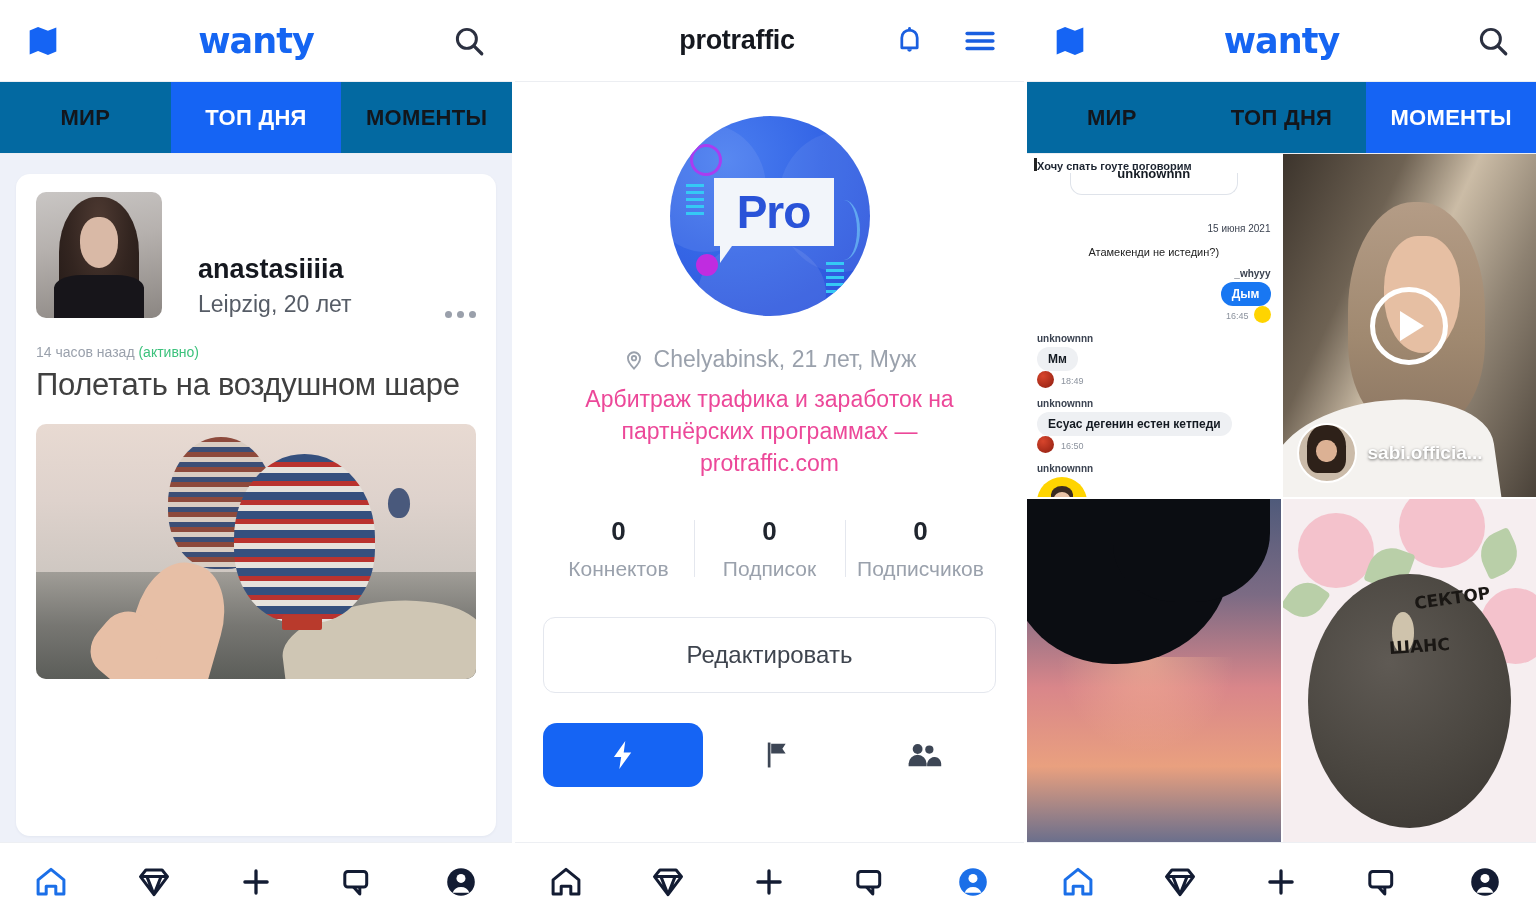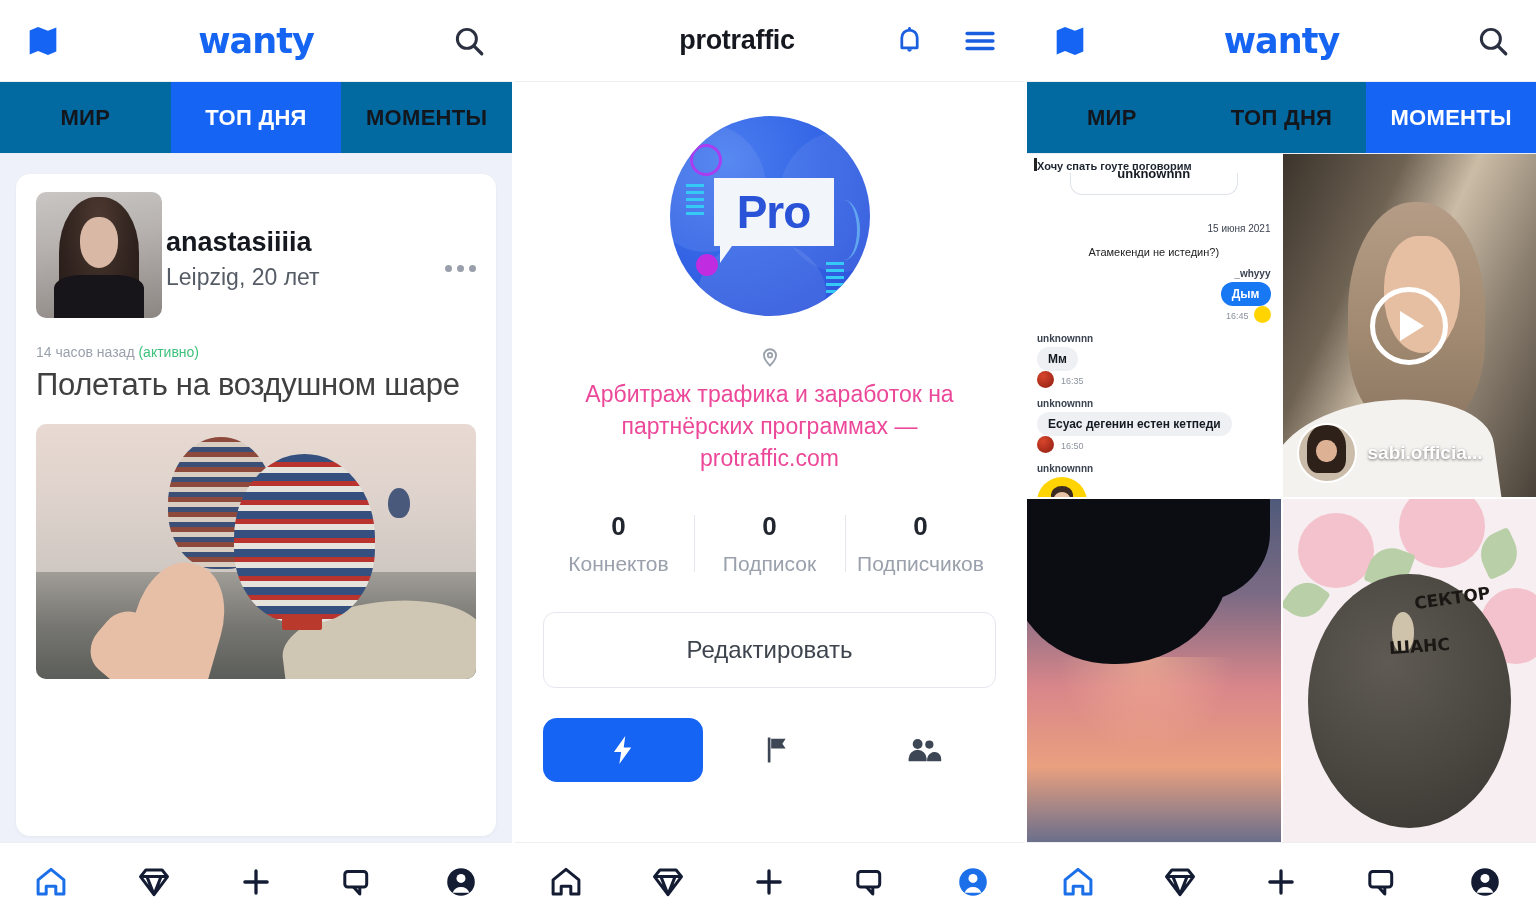--- a/index.html
+++ b/index.html
@@ -27,21 +27,21 @@
   .tabs { height:72px; flex:0 0 72px; display:flex; background:#0369a1;
           border-bottom:1px solid #eceef2; }
   .tab { flex:1; display:flex; align-items:center; justify-content:center;
          font-size:22px; font-weight:700; color:#13161c; letter-spacing:.3px; }
   .tab.active { background:#1564f4; color:#fff; }
 
   
   .feed { flex:1; background:#eef1f9; padding:20px 16px 6px 16px; overflow:hidden; }
   .card { background:#fff; border-radius:14px; padding:18px 20px 0 20px; height:100%;
           box-shadow:0 1px 3px rgba(25,40,80,.05); }
-  .card-head { display:flex; align-items:center; gap:4px; }
+  .card-head { display:flex; align-items:flex-end; gap:36px; }
   .avatar-sq { width:126px; height:126px; border-radius:10px; overflow:hidden; flex:0 0 126px;
                background:linear-gradient(170deg,#c9c6c4 0%,#b6b1ae 40%,#8b8682 100%); position:relative; }
   .avatar-sq .hair { position:absolute; left:18%; top:4%; width:64%; height:96%;
         background:radial-gradient(ellipse at 50% 22%, #4e3a32 0%, #332520 55%, #241a17 100%);
         border-radius:46% 46% 30% 30%; }
   .avatar-sq .face { position:absolute; left:35%; top:20%; width:30%; height:40%;
         background:#d9b9a6; border-radius:46% 46% 50% 50%; }
   .avatar-sq .torso { position:absolute; left:14%; bottom:0; width:72%; height:34%;
         background:#17151a; border-radius:30% 30% 0 0; }
   .u-meta { padding-top:8px; flex:1; }
@@ -331,20 +331,21 @@
         <div class="pro-txt">Pro</div>
       </div>
 
       <div class="loc-row">
         <span>
           <svg width="22" height="22" viewBox="0 0 24 24">
               <path fill="none" stroke="#9aa1ac" stroke-width="2" d="M12 21.5s6.6-7 6.6-11.4a6.6 6.6 0 1 0-13.2 0C5.4 14.5 12 21.5 12 21.5z"></path>
               <circle cx="12" cy="10" r="2.4" fill="none" stroke="#9aa1ac" stroke-width="2"></circle>
             </svg>
         </span>
+        <span>Chelyabinsk, 21 лет, Муж</span>
       </div>
 
       <div class="bio">Арбитраж трафика и заработок на партнёрских программах — protraffic.com</div>
 
       <div class="stats">
         <div class="stat">
           <div class="n">0</div>
           <div class="l">Коннектов</div>
         </div>
         <div class="stat">
@@ -460,21 +461,21 @@
             <span class="time">16:45</span>
             <span class="mini-av y"></span>
           </div>
         </div>
 
         <div class="msg-row">
           <div class="msg-lbl">unknownnn</div>
           <span class="bub them">Мм</span>
           <div class="left-av">
             <span class="mini-av r"></span>
-            <span class="time">16:35</span>
+            <span class="time">18:49</span>
           </div>
         </div>
 
         <div class="msg-row">
           <div class="msg-lbl">unknownnn</div>
           <span class="bub them">Есуас дегенин естен кетпеди</span>
           <div class="left-av">
             <span class="mini-av r"></span>
             <span class="time">16:50</span>
           </div>

